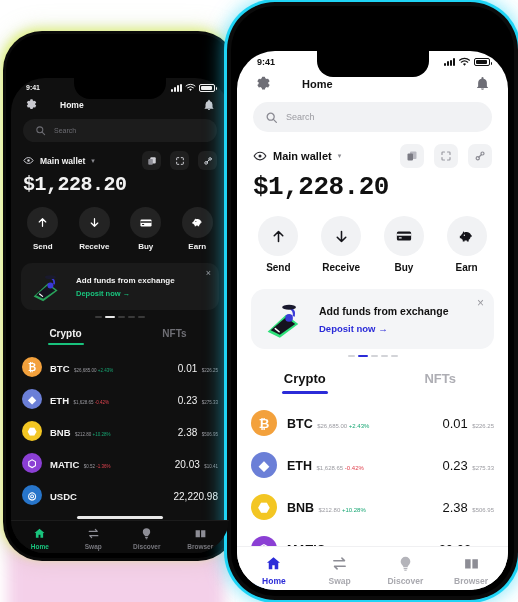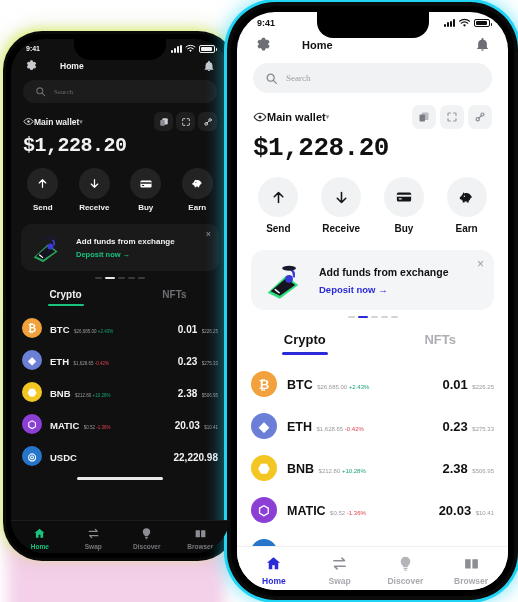--- a/index.html
+++ b/index.html
@@ -47,20 +47,21 @@
       0 0 0 4px #0b0b0b,
       0 0 0 7px #1fd4f5,
       0 0 18px 8px rgba(31,212,245,0.55);
   }
 
   .screen {
     position: absolute;
     inset: 5px;
     border-radius: 34px;
     overflow: hidden;
+    margin-top: 39px;
   }
   .phone-light .screen { inset: 6px; border-radius: 38px; }
 
   .screen-light { background: #ffffff; color: #111; }
   .screen-dark  { background: #101010; color: #f2f2f2; }
 
   
   .notch {
     position: absolute;
     top: 0; left: 50%;
@@ -130,28 +131,29 @@
     margin: 6px 16px 0;
     height: 30px;
     border-radius: 16px;
     display: flex;
     align-items: center;
     padding: 0 12px;
     gap: 8px;
   }
   .screen-light .search { background: #f1f2f4; }
   .screen-dark  .search { background: #1c1c1c; margin: 5px 12px 0; height: 23px; }
-  .search-ph { font-size: 9px; color: #9b9ba1; font-family: Liberation Serif, serif; }
+  .search-ph { font-size: 9px; color: #9b9ba1; }
   .screen-dark .search-ph { font-size: 7px; color: #6c6c72; }
 
   
   .wallet-row {
     display: flex;
     align-items: center;
     padding: 12px 16px 0;
+    gap: 6px;
   }
   .screen-dark .wallet-row { padding: 9px 12px 0; }
   .wallet-name { font-size: 11px; font-weight: bold; }
   .screen-dark .wallet-name { font-size: 8.5px; }
   .caret { font-size: 7px; color: #8a8a90; }
   .wallet-spacer { flex: 1; }
   .wbtn {
     width: 24px; height: 24px;
     border-radius: 7px;
     display: flex; align-items: center; justify-content: center;
@@ -257,21 +259,21 @@
   }
   .screen-dark .tkicon { width: 20px; height: 20px; font-size: 10px; }
   .tkmain { flex: 1; min-width: 0; }
   .tksym { font-size: 12.5px; font-weight: bold; }
   .screen-dark .tksym { font-size: 9.5px; }
   .tksub { font-size: 6px; color: #9a9aa0; margin-top: 2px; }
   .screen-dark .tksub { font-size: 4.5px; }
   .tkchg.up { color: #17a673; }
   .tkchg.down { color: #e0434f; }
   .tkright { text-align: right; }
-  .tkamt { font-size: 13px; font-weight: bold; }
+  .tkamt { font-size: 13px; font-weight: normal; }
   .screen-dark .tkamt { font-size: 10px; }
   .tkfiat { font-size: 6px; color: #9a9aa0; margin-top: 2px; }
   .screen-dark .tkfiat { font-size: 4.5px; }
 
   
   .bottomnav {
     position: absolute;
     left: 0; right: 0; bottom: 0;
     display: flex;
     padding: 8px 4px 4px;

